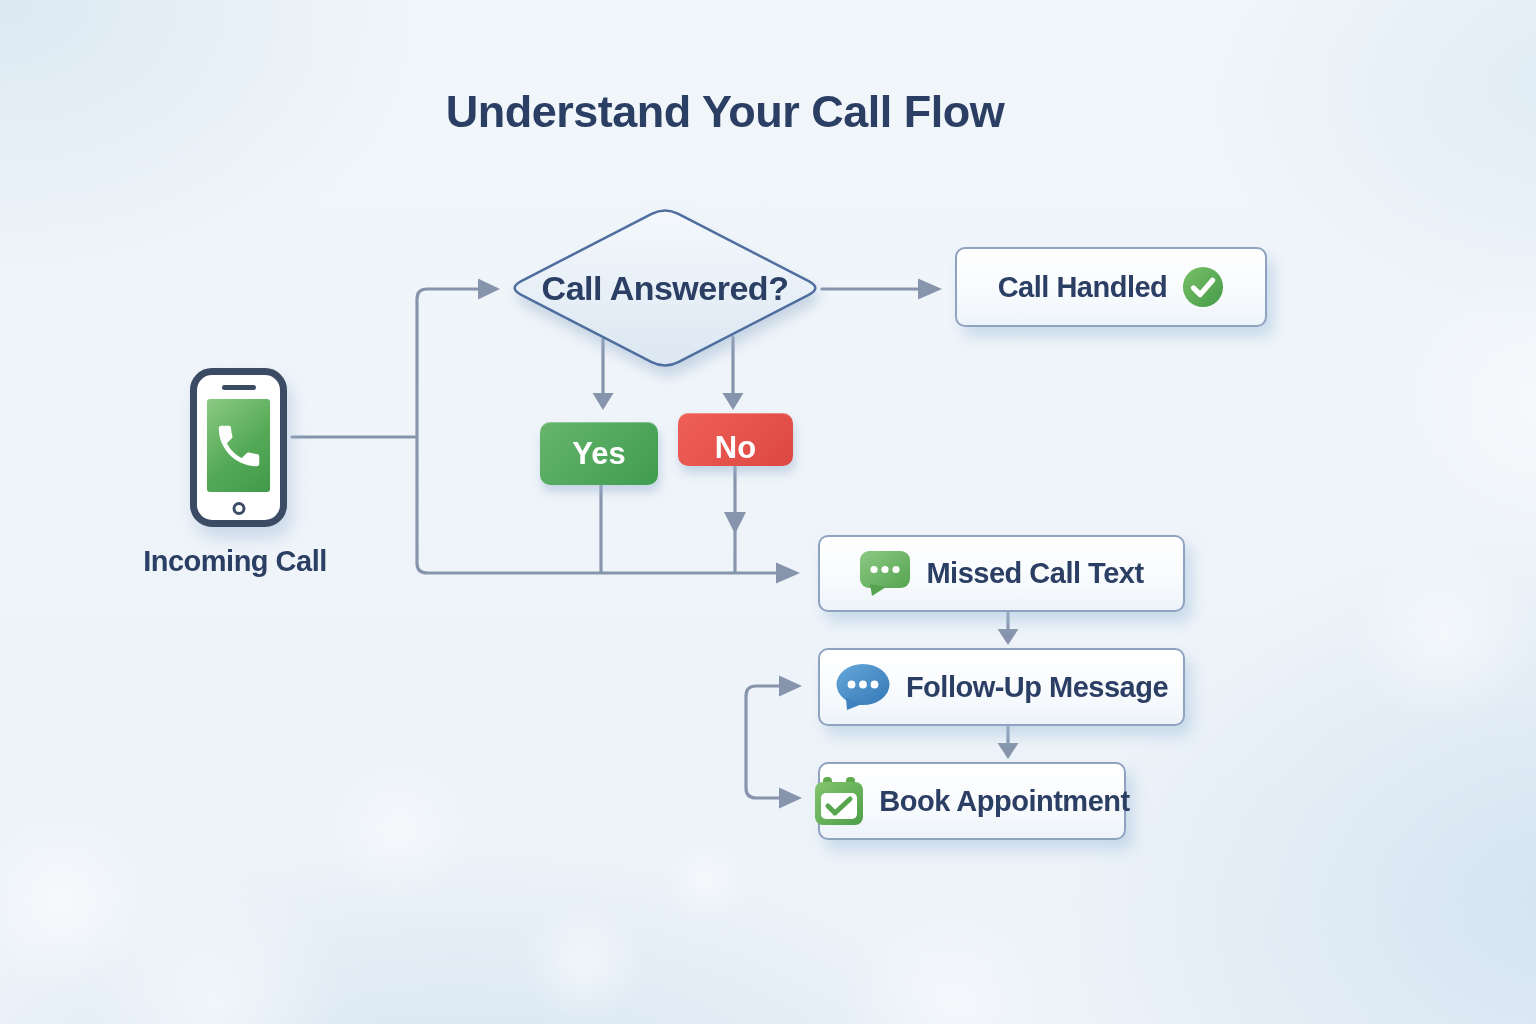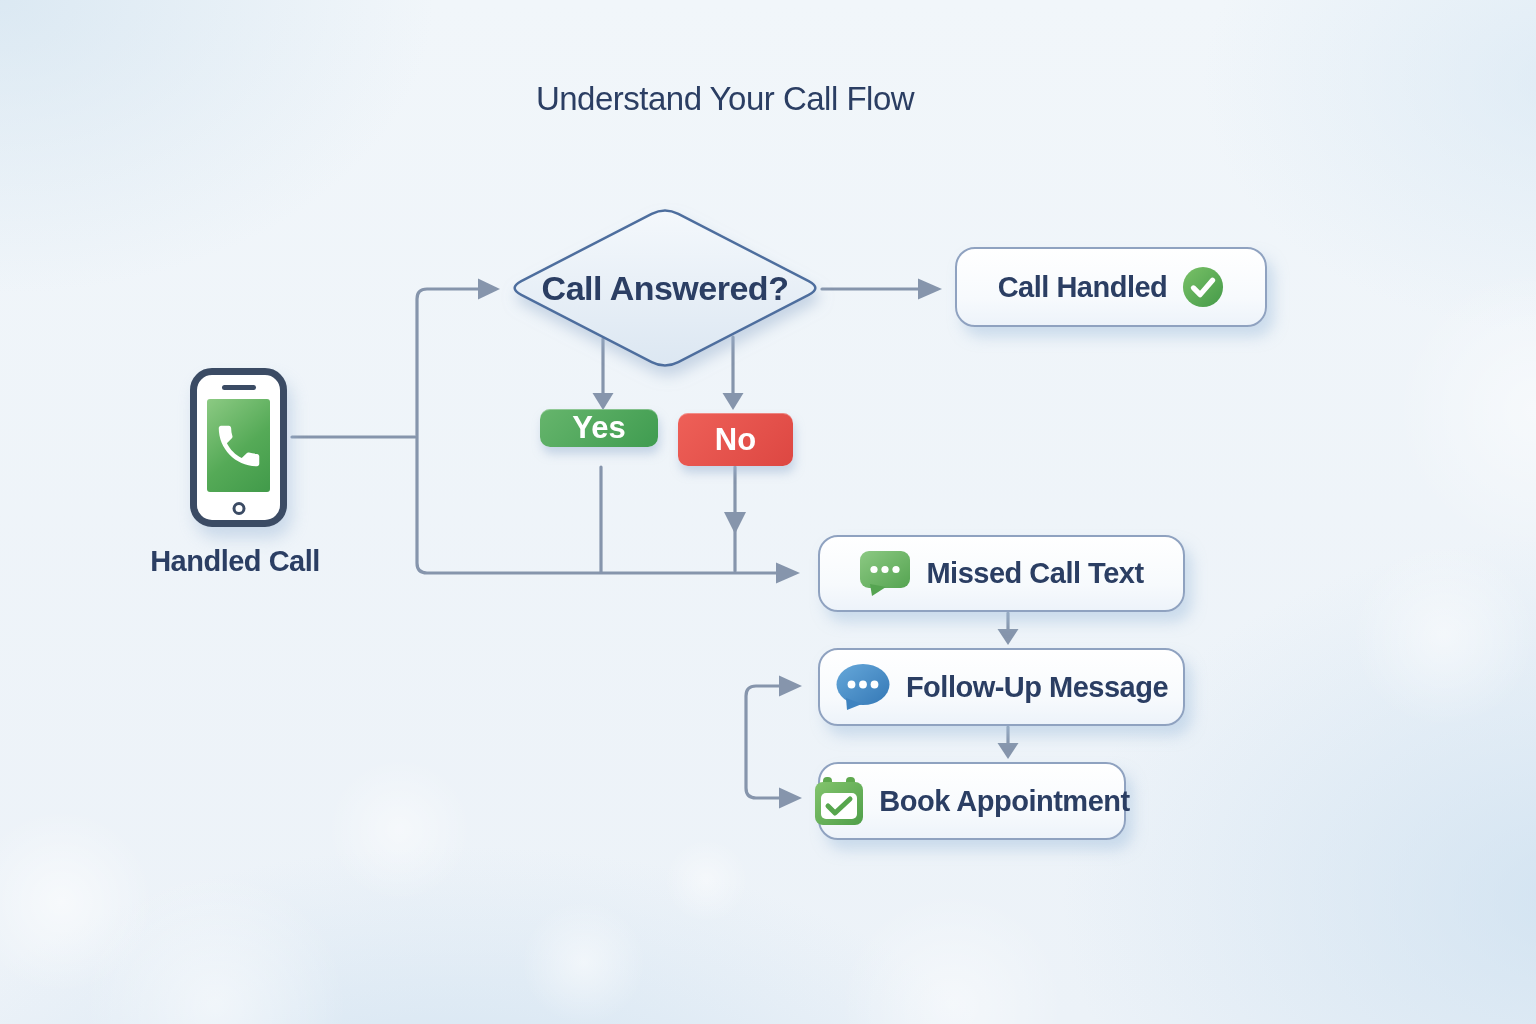--- a/index.html
+++ b/index.html
@@ -16,22 +16,22 @@
       radial-gradient(circle 90px at 94% 62%, rgba(255,255,255,.5), transparent 92px),
       radial-gradient(circle 140px at 100% 40%, rgba(255,255,255,.45), transparent 142px),
       radial-gradient(ellipse 620px 420px at 0% 0%, rgba(205,224,238,.6), transparent 70%),
       radial-gradient(ellipse 720px 520px at 102% 88%, rgba(198,220,238,.65), transparent 70%),
       radial-gradient(ellipse 820px 430px at 30% 112%, rgba(198,220,238,.7), transparent 70%),
       radial-gradient(ellipse 520px 360px at 102% 8%, rgba(210,228,242,.55), transparent 70%),
       linear-gradient(180deg,#f1f6fa 0%,#ecf2f8 100%);
   }
   .abs{position:absolute;}
   .title{
-    top:80px;left:725px;transform:translateX(-50%);
-    font-size:33px;font-weight:normal;color:#2b3e63;letter-spacing:-.5px;white-space:nowrap;
+    top:86px;left:725px;transform:translateX(-50%);
+    font-size:45px;font-weight:bold;color:#2b3e63;letter-spacing:-.5px;white-space:nowrap;
   }
   svg.connectors{left:0;top:0;pointer-events:none;}
   
   .phone{
     left:190px;top:368px;width:97px;height:159px;box-sizing:border-box;
     background:#ffffff;border:7px solid #3b4b64;border-radius:22px;
     box-shadow:5px 11px 16px rgba(158,184,214,.45);
   }
   .phone .speaker{position:absolute;top:10px;left:50%;transform:translateX(-50%);
     width:34px;height:5px;border-radius:3px;background:#3b4b64;}
@@ -44,29 +44,29 @@
     font-weight:bold;color:#2b3e63;letter-spacing:-.5px;white-space:nowrap;
   }
   .incoming{top:545px;left:235px;transform:translateX(-50%);font-size:29px;}
   .diamond-label{top:288px;left:665px;transform:translate(-50%,-50%);font-size:34px;}
   
   .pill{
     display:flex;align-items:center;justify-content:center;
     color:#fff;font-weight:bold;font-size:31px;border-radius:10px;
     box-shadow:2px 7px 10px rgba(158,182,212,.5), inset 0 1px 0 rgba(255,255,255,.3);
   }
-  .pill.yes{left:540px;top:409px;width:118px;height:38px;
+  .pill.yes{left:540px;top:422px;width:118px;height:63px;
     background:linear-gradient(135deg,#66b56c 0%,#3f9c50 100%);}
   .pill.no{left:678px;top:413px;width:115px;height:53px;
-    background:linear-gradient(135deg,#ee6058 0%,#dd4742 100%);}
+    background:linear-gradient(135deg,#ee6058 0%,#dd4742 100%);align-items:flex-end;}
   
   .box{
     box-sizing:border-box;display:flex;align-items:center;justify-content:center;gap:15px;
     background:linear-gradient(180deg,#ffffff 0%,#f7fafd 65%,#edf3fa 100%);
-    border:2px solid #8fa2c0;border-radius:20px;
+    border:2px solid #8fa2c0;border-radius:10px;
     box-shadow:7px 10px 14px rgba(168,195,224,.5);
   }
   .box .label{font-size:29px;font-weight:bold;color:#2b3e63;letter-spacing:-.5px;white-space:nowrap;}
   .box.call-handled{left:955px;top:247px;width:312px;height:80px;}
   .box.missed{left:818px;top:535px;width:367px;height:77px;}
   .box.followup{left:818px;top:648px;width:367px;height:78px;}
   .box.book{left:818px;top:762px;width:308px;height:78px;}
   .icon{flex:0 0 auto;display:block;}
 </style>
 </head>
@@ -115,21 +115,21 @@
 
   <div class="abs phone">
     <div class="speaker"></div>
     <div class="screen">
       <svg class="icon" width="54" height="54" viewBox="0 0 24 24">
         <path fill="#ffffff" d="M6.62 10.79c1.44 2.83 3.76 5.14 6.59 6.59l2.2-2.21c.27-.27.67-.36 1.02-.24 1.12.37 2.33.57 3.57.57.55 0 1 .45 1 1V20c0 .55-.45 1-1 1-9.39 0-17-7.61-17-17 0-.55.45-1 1-1h3.5c.55 0 1 .45 1 1 0 1.25.2 2.45.57 3.57.11.35.03.74-.25 1.02l-2.2 2.2z"></path>
       </svg>
     </div>
     <div class="home"></div>
   </div>
-  <div class="abs node-label incoming">Handled Call</div>
+  <div class="abs node-label incoming">Incoming Call</div>
 
   <div class="abs node-label diamond-label">Call Answered?</div>
 
   <div class="abs pill yes">
     <span>Yes</span>
   </div>
   <div class="abs pill no">
     <span>No</span>
   </div>
 

